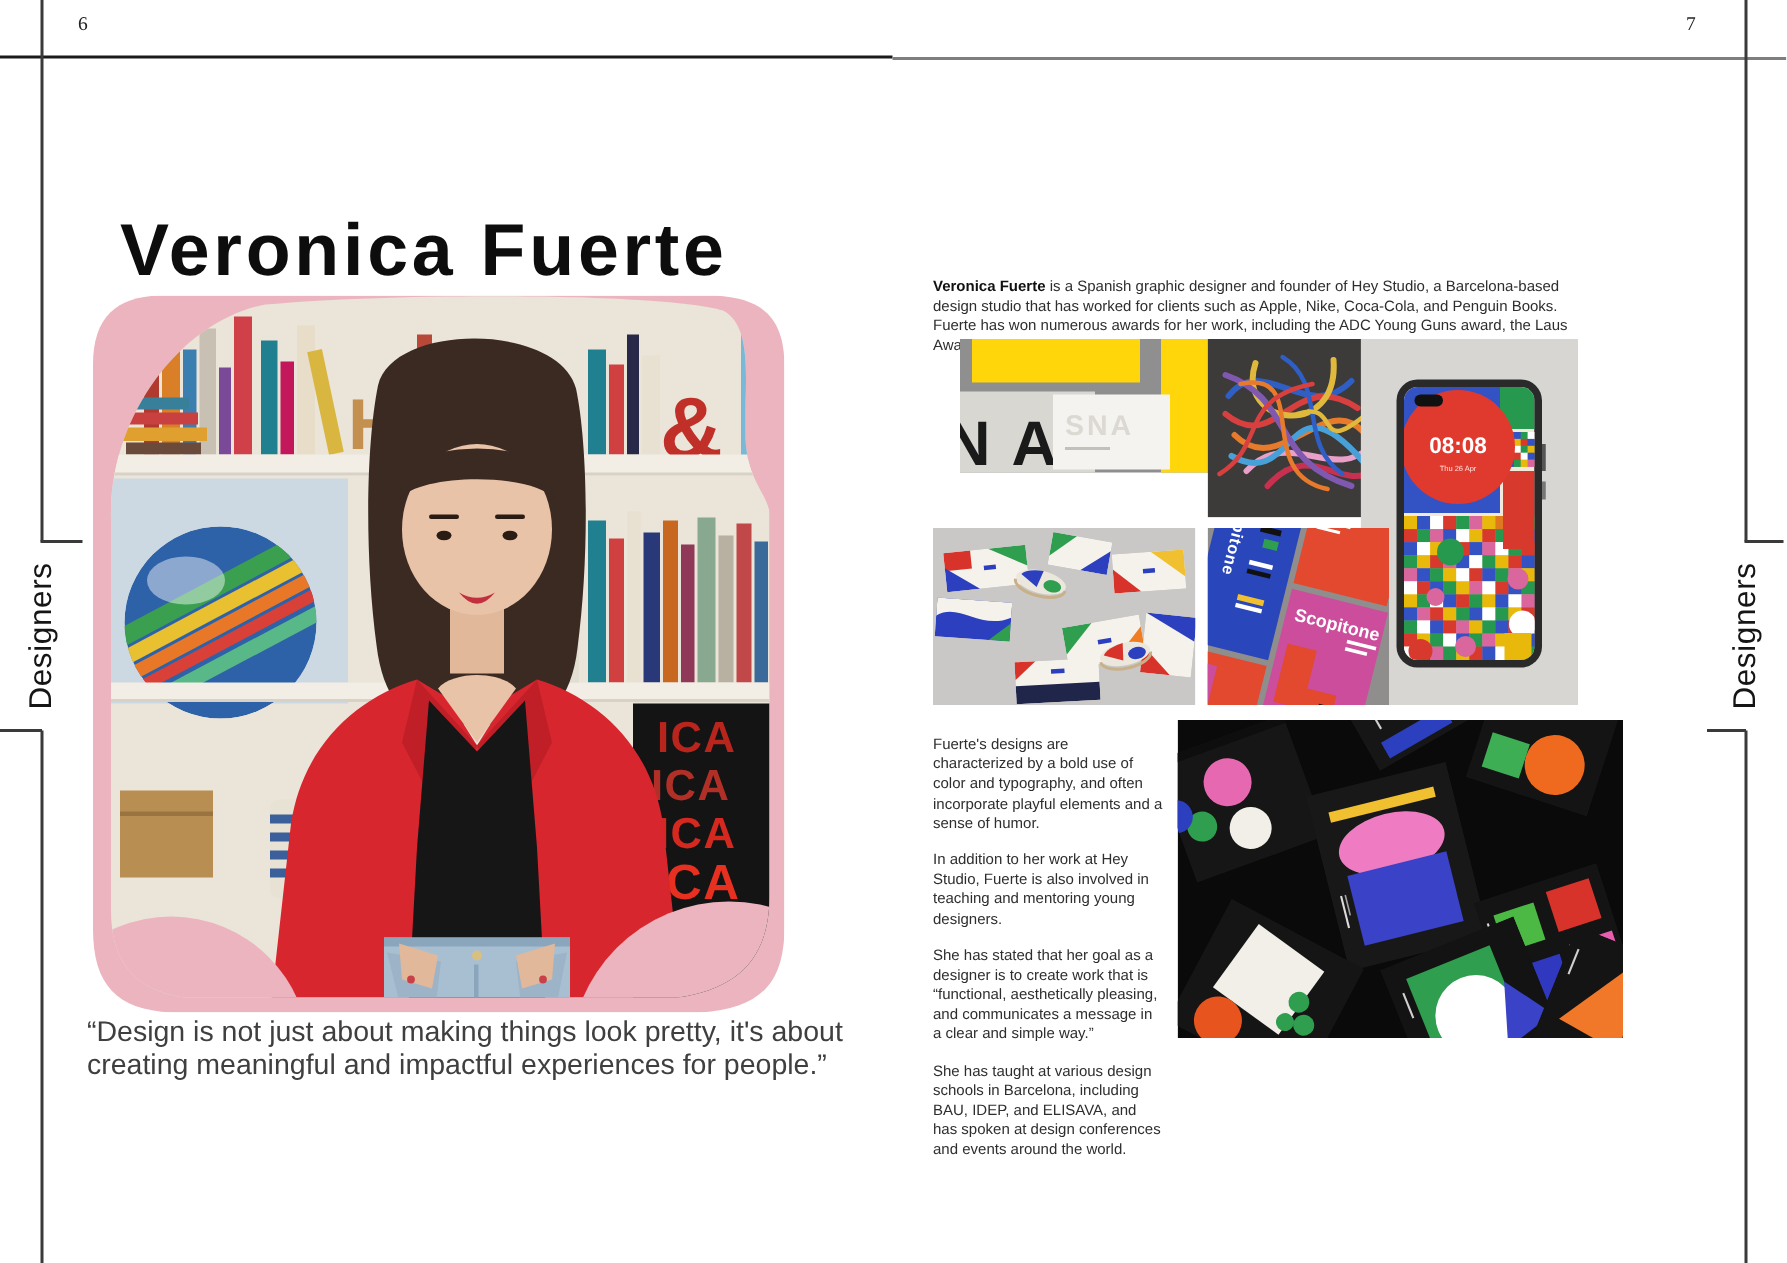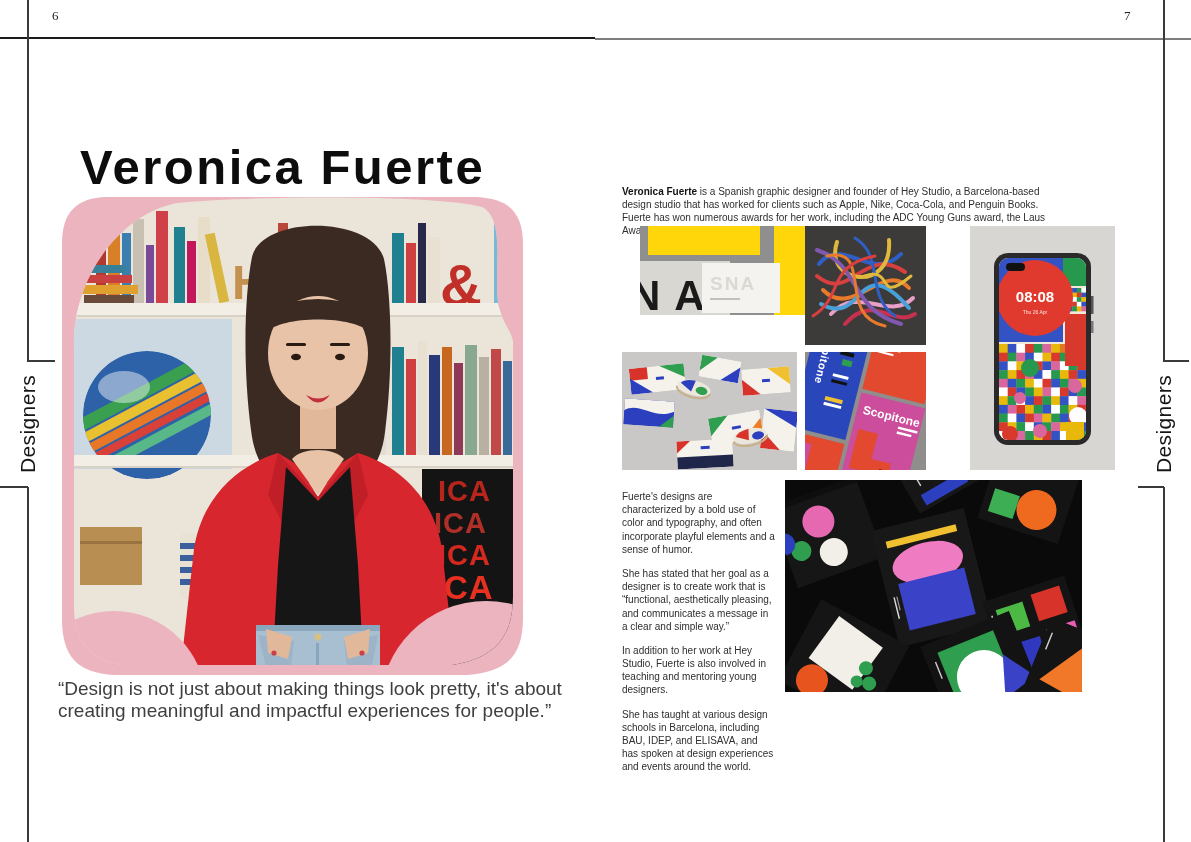--- a/index.html
+++ b/index.html
@@ -226,21 +226,21 @@
         <g stroke-width="3">
           <path d="M50,12 C80,30 60,70 90,90" stroke="#2f5ec4"></path>
           <path d="M22,30 C70,20 30,90 80,100" stroke="#e87a2c"></path>
           <path d="M60,50 C90,40 70,80 106,50" stroke="#e0b83c"></path>
           <path d="M8,90 C40,70 20,40 70,30" stroke="#d84040"></path>
         </g>
       </g>
     </svg>
   </div>
 
-  <div class="tile" style="left:970px;top:226px;width:145px;height:288px">
+  <div class="tile" style="left:907px;top:226px;width:145px;height:288px">
     <svg width="145" height="244" viewBox="0 0 145 244">
       <defs>
           <clipPath id="screenClip">
             <rect x="29" y="32" width="87" height="182" rx="9"></rect>
           </clipPath>
         </defs>
       <rect width="145" height="244" fill="#d7d6d3"></rect>
       <rect x="24" y="27" width="97" height="192" rx="14" fill="#2a2a2a"></rect>
       <rect x="121" y="70" width="2.5" height="18" fill="#555"></rect>
       <rect x="121" y="95" width="2.5" height="12" fill="#777"></rect>
@@ -504,23 +504,23 @@
         <path d="M58,78 L78,78 L78,104 L98,104 L98,118 L58,118 Z" fill="#e2492e"></path>
         <rect x="88" y="112" width="10" height="6" fill="#111111"></rect>
         <rect x="-10" y="96" width="58" height="64" fill="#e2492e"></rect>
         <path d="M0,104 L16,104 L16,134 L40,134 L40,148 L0,148 Z" fill="#cb4d9b"></path>
       </g>
     </svg>
   </div>
 
   <div class="abs bodycol">
     <p>Fuerte's designs are characterized by a bold use of color and typography, and often incorporate playful elements and a sense of humor.</p>
+    <p>In addition to her work at Hey Studio, Fuerte is also involved in teaching and mentoring young designers.</p>
     <p>She has stated that her goal as a designer is to create work that is “functional, aesthetically pleasing, and communicates a message in a clear and simple way.”</p>
-    <p>In addition to her work at Hey Studio, Fuerte is also involved in teaching and mentoring young designers.</p>
-    <p>She has taught at various design schools in Barcelona, including BAU, IDEP, and ELISAVA, and has spoken at design experiences and events around the world.</p>
+    <p>She has taught at various design schools in Barcelona, including BAU, IDEP, and ELISAVA, and has spoken at design conferences and events around the world.</p>
   </div>
 
   <div class="tile" style="left:785px;top:480px;width:297px;height:212px">
     <svg width="297" height="212" viewBox="0 0 297 212">
       <rect width="297" height="212" fill="#0a0a0a"></rect>
       <g>
         <g transform="rotate(-30 150 0)">
             <svg x="120" y="-30" width="70" height="52">
               <rect width="70" height="52" fill="#161616"></rect>
               <rect x="10" y="36" width="48" height="12" fill="#2b3fbf"></rect>

